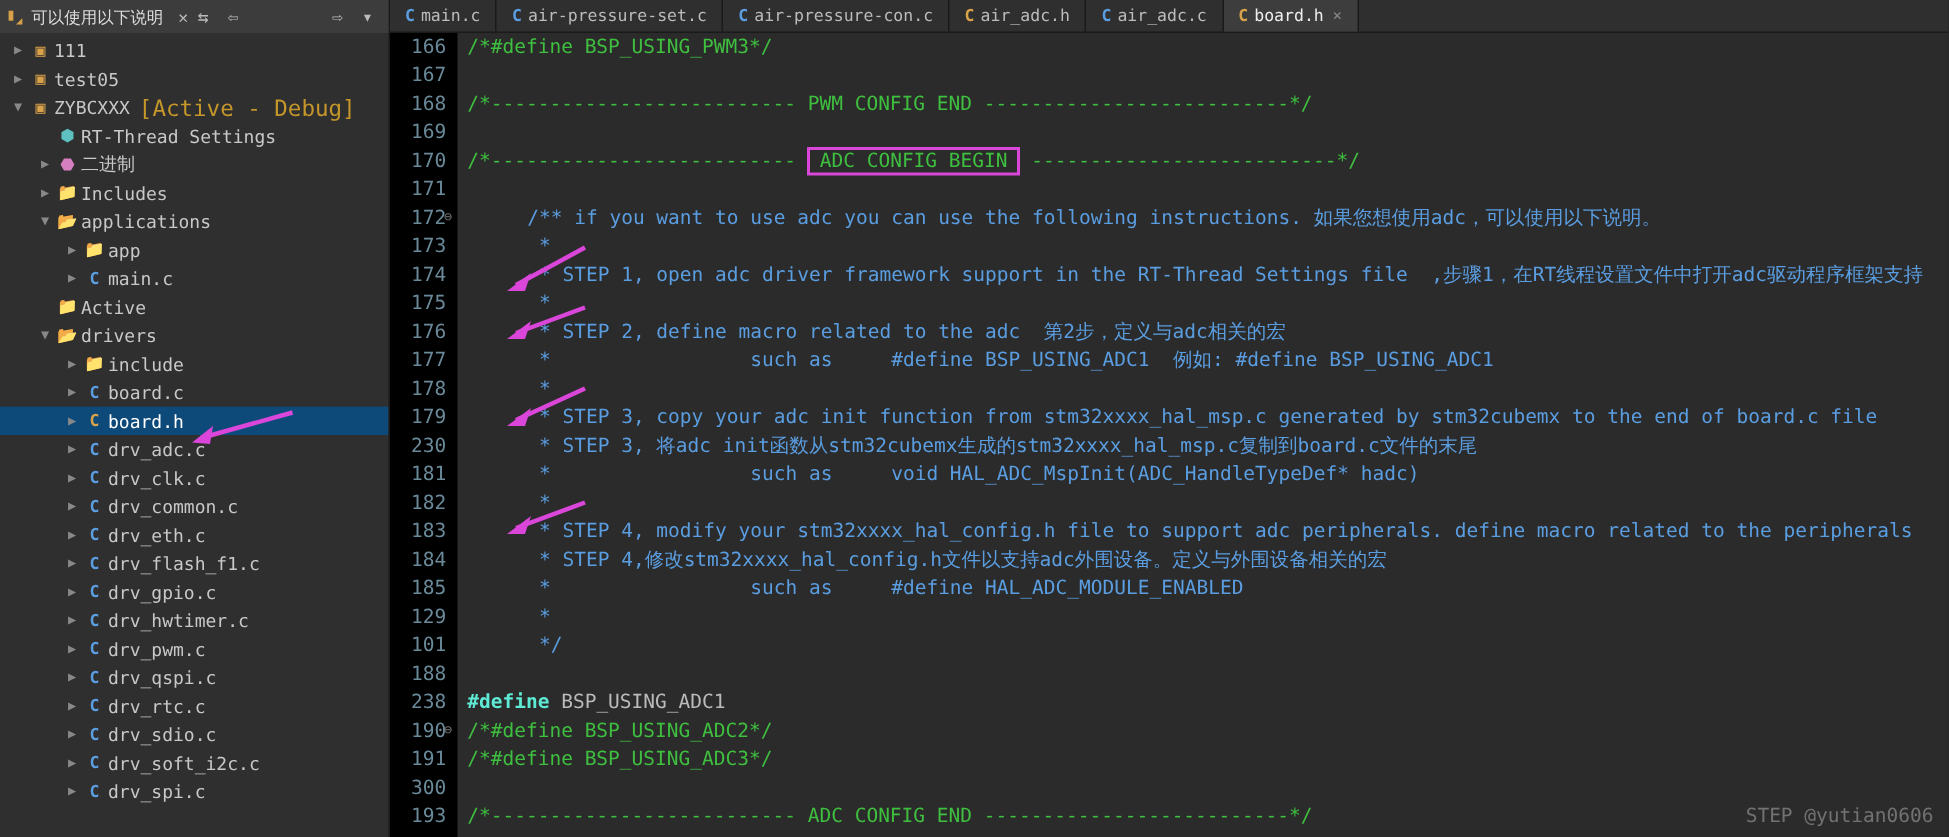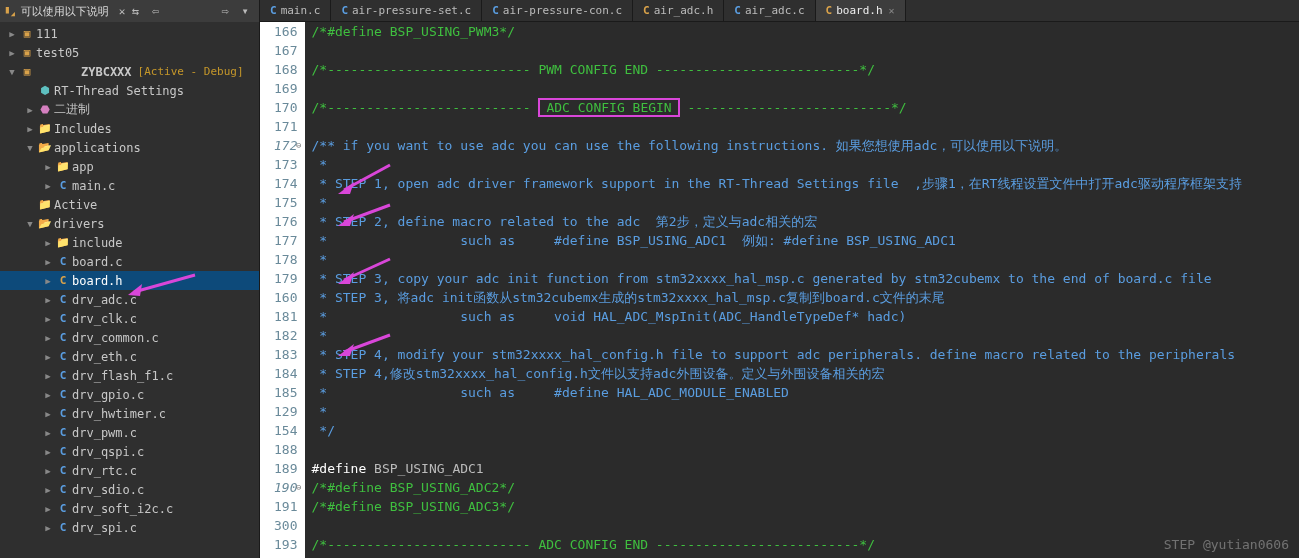--- a/index.html
+++ b/index.html
@@ -15,38 +15,38 @@
 .tree .row { display:flex; align-items:center; height:19px; padding-left:4px; cursor:pointer; color:#c8c8c8; font-size:12px; white-space:nowrap; position:relative; z-index:2; }
 .tree .row.sel { background:#0d4a7a; color:#fff; }
 .tree .arrow { width:12px; text-align:center; color:#888; font-size:9px; }
 .tree .ico { width:18px; text-align:center; font-size:11px; }
 .tree .folder { color:#d9a24a; }
 .tree .folder-open { color:#d9a24a; }
 .tree .cfile { color:#5a9de0; font-weight:bold; font-size:11px; }
 .tree .hfile { color:#d9a24a; font-weight:bold; font-size:11px; }
 .tree .cube { color:#5ec0c0; }
 .tree .bin { color:#d47fbf; }
-.tree .active-tag { color:#c5972a; font-size:11px; margin-left:6px; }
+.tree .active-tag { color:#c5972a; font-size:15px; margin-left:6px; }
 .tree .proj { color:#d9a24a; font-size:11px; }
 .editor { flex:1; display:flex; flex-direction:column; background:#2b2b2b; }
 .tabs { display:flex; background:#2f2f2f; height:22px; border-bottom:1px solid #1a1a1a; }
 .tab { display:flex; align-items:center; padding:0 10px; font-size:11px; color:#bbb; border-right:1px solid #1a1a1a; cursor:pointer; }
 .tab.active { background:#3d3d3d; color:#eee; }
 .tab .tico { margin-right:4px; font-weight:bold; font-size:11px; }
 .tab .cx { margin-left:6px; color:#888; font-size:10px; }
 .code { flex:1; display:flex; overflow:auto; background:#2b2b2b; font-family:Consolas,monospace; font-size:13px; line-height:19px; }
-.gutter { background:#ffffff; text-align:right; color:#6a8a9a; padding:0 8px 0 14px; user-select:none; }
+.gutter { background:#000000; text-align:right; color:#6a8a9a; padding:0 8px 0 14px; user-select:none; }
 .gutter .ln { height:19px; }
-.gutter .fold { position:relative;font-style:italic; }
+.gutter .fold { position:relative; }
 .gutter .fold::after { content:"⊖"; position:absolute; right:-4px; top:0; font-size:9px; color:#777; }
 .codetext { padding-left:6px; white-space:pre; }
 .codetext .l { height:19px; }
-.c-comment { color:#5a9de0; }
+.c-comment { color:#5a9de0;margin-left:40px; }
 .c-green { color:#3fbf3f; }
-.c-keyword { color:#ffffff; font-weight:normal; }
+.c-keyword { color:#5eead4; font-weight:bold; }
 .box-highlight { border:2px solid #d946d9; padding:0 6px; }
 .arrow-annot { position:absolute; pointer-events:none; z-index:10; }
 .arrow-annot line { stroke:#d946d9; stroke-width:3; }
 .arrow-annot polygon { fill:#d946d9; }
 .watermark { position:absolute; bottom:6px; right:10px; color:rgba(200,200,200,0.45); font-size:13px; }
 </style>
 </head>
 <body>
 
 <div class="main">
@@ -68,21 +68,21 @@
           <span>111</span>
         </div>
         <div class="row" style="padding-left: 6px;">
           <span class="arrow">▶</span>
           <span class="ico proj">▣</span>
           <span>test05</span>
         </div>
         <div class="row" style="padding-left: 6px;">
           <span class="arrow">▼</span>
           <span class="ico proj">▣</span>
-          <span style="font-weight: bold; margin-left: 45px;">ZYBCXXX</span>
+          <span style="font-weight: normal;">ZYBCXXX</span>
           <span class="active-tag">[Active - Debug]</span>
         </div>
         <div class="row" style="padding-left: 24px;">
           <span class="arrow"></span>
           <span class="ico cube">⬢</span>
           <span>RT-Thread Settings</span>
         </div>
         <div class="row" style="padding-left: 24px;">
           <span class="arrow">▶</span>
           <span class="ico bin">⬣</span>
@@ -238,30 +238,30 @@
           <div class="ln">170</div>
           <div class="ln">171</div>
           <div class="ln fold">172</div>
           <div class="ln">173</div>
           <div class="ln">174</div>
           <div class="ln">175</div>
           <div class="ln">176</div>
           <div class="ln">177</div>
           <div class="ln">178</div>
           <div class="ln">179</div>
-          <div class="ln">160</div>
+          <div class="ln">230</div>
           <div class="ln">181</div>
           <div class="ln">182</div>
           <div class="ln">183</div>
           <div class="ln">184</div>
           <div class="ln">185</div>
           <div class="ln">129</div>
-          <div class="ln">154</div>
+          <div class="ln">101</div>
           <div class="ln">188</div>
-          <div class="ln">189</div>
+          <div class="ln">238</div>
           <div class="ln fold">190</div>
           <div class="ln">191</div>
           <div class="ln">300</div>
           <div class="ln">193</div>
         </div>
       <div class="codetext" id="codetext"><div class="l"><span class="c-green">/*#define BSP_USING_PWM3*/</span></div><div class="l"><span class=""></span></div><div class="l"><span class="c-green">/*-------------------------- PWM CONFIG END --------------------------*/</span></div><div class="l"><span class=""></span></div><div class="l"><span class="c-green">/*-------------------------- </span><span class="c-green box-highlight">ADC CONFIG BEGIN</span><span class="c-green"> --------------------------*/</span></div><div class="l"><span class=""></span></div><div class="l"><span class="c-comment">/** if you want to use adc you can use the following instructions. 如果您想使用adc，可以使用以下说明。</span></div><div class="l"><span class="c-comment"> *</span></div><div class="l"><span class="c-comment"> * STEP 1, open adc driver framework support in the RT-Thread Settings file  ,步骤1，在RT线程设置文件中打开adc驱动程序框架支持</span></div><div class="l"><span class="c-comment"> *</span></div><div class="l"><span class="c-comment"> * STEP 2, define macro related to the adc  第2步，定义与adc相关的宏</span></div><div class="l"><span class="c-comment"> *                 such as     #define BSP_USING_ADC1  例如: #define BSP_USING_ADC1</span></div><div class="l"><span class="c-comment"> *</span></div><div class="l"><span class="c-comment"> * STEP 3, copy your adc init function from stm32xxxx_hal_msp.c generated by stm32cubemx to the end of board.c file</span></div><div class="l"><span class="c-comment"> * STEP 3, 将adc init函数从stm32cubemx生成的stm32xxxx_hal_msp.c复制到board.c文件的末尾</span></div><div class="l"><span class="c-comment"> *                 such as     void HAL_ADC_MspInit(ADC_HandleTypeDef* hadc)</span></div><div class="l"><span class="c-comment"> *</span></div><div class="l"><span class="c-comment"> * STEP 4, modify your stm32xxxx_hal_config.h file to support adc peripherals. define macro related to the peripherals</span></div><div class="l"><span class="c-comment"> * STEP 4,修改stm32xxxx_hal_config.h文件以支持adc外围设备。定义与外围设备相关的宏</span></div><div class="l"><span class="c-comment"> *                 such as     #define HAL_ADC_MODULE_ENABLED</span></div><div class="l"><span class="c-comment"> *</span></div><div class="l"><span class="c-comment"> */</span></div><div class="l"><span class=""></span></div><div class="l"><span class="c-keyword">#define</span> <span style="color:#bbb">BSP_USING_ADC1</span></div><div class="l"><span class="c-green">/*#define BSP_USING_ADC2*/</span></div><div class="l"><span class="c-green">/*#define BSP_USING_ADC3*/</span></div><div class="l"><span class=""></span></div><div class="l"><span class="c-green">/*-------------------------- ADC CONFIG END --------------------------*/</span></div></div>
     </div>
   </div>
 </div>
 

